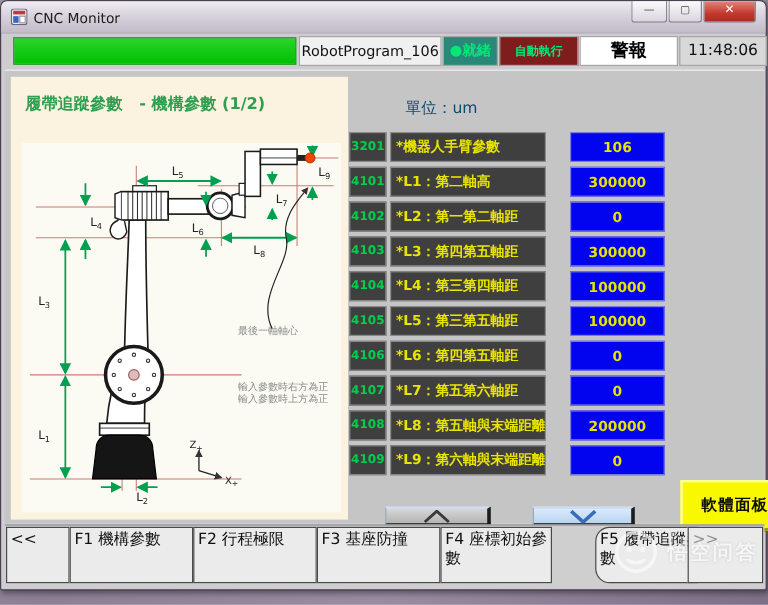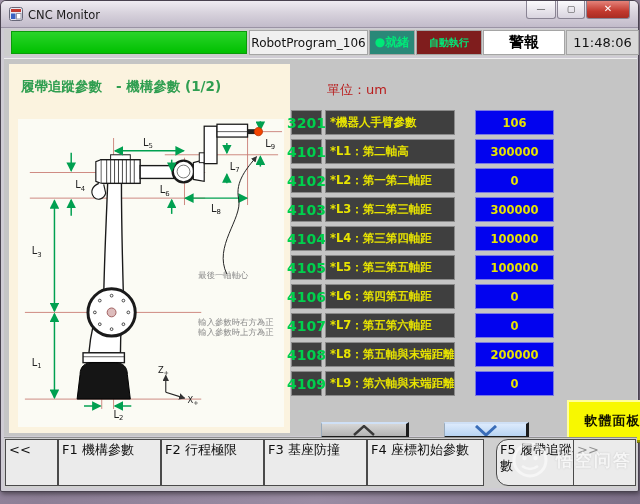--- a/index.html
+++ b/index.html
@@ -36,27 +36,27 @@
   .sb-alarm { left:479px; width:82px; background:#ffffff; color:#000; font-size:15px; font-weight:bold; }
   .sb-time { left:562px; width:73px; background:#d8d8d8; color:#111; font-size:13px; }
 
   
   .mainarea { position:absolute; left:3px; top:57px; width:633px; height:378px;
     background:#c5c5c5; border-top:1px solid #efefef; }
   .cream { position:absolute; left:5px; top:5px; width:281px; height:369px; background:#fbf3df; }
   .heading { position:absolute; left:12px; top:14px; font-size:13.5px; font-weight:bold; color:#2f9e50; white-space:nowrap; }
   .heading .h2 { margin-left:14px; }
   .diagram { position:absolute; left:9px; top:55px; width:266px; height:308px; background:#fbfbf4; }
-  .unitlbl { position:absolute; left:323px; top:22px; font-size:13px; color:#b91c1c; }
+  .unitlbl { position:absolute; left:334px; top:22px; font-size:13px; color:#0c4a6e; }
 
   
   .trow { position:absolute; left:287px; height:25px; width:263px; }
   .tcell { position:absolute; top:0; height:25px; display:flex; align-items:center; }
   .tno { left:0; width:31px; background:#3f3f3f; border:1px solid #8a8a8a; color:#00cf4d;
-    font-size:14px; font-weight:bold; justify-content:center; }
+    font-size:10px; font-weight:bold; justify-content:center; }
   .tlabel { left:34px; width:130px; background:#3f3f3f; border:1px solid #8a8a8a; color:#e8e400;
     font-size:11.5px; font-weight:bold; padding-left:4px; white-space:nowrap; overflow:hidden; }
   .tval { left:184px; width:79px; background:#0203ef; border:1px solid #7a7ae0; color:#e8e400;
     font-size:11.5px; font-weight:bold; justify-content:center; }
 
   
   .pgbtn { position:absolute; top:363px; height:16px; border-top:2px solid #cfe0f6;
     border-left:1px solid #9ab; border-right:3px solid #1c1c1c; border-bottom:2px solid #1c1c1c; }
   .pgup { left:317px; width:88px; background:linear-gradient(#d6d6d6,#b4b4b4); }
   .pgdn { left:440px; width:85px; background:linear-gradient(#dceafc,#b8d4f2); }
@@ -66,21 +66,21 @@
     box-shadow:1px 1px 0 #70700a; display:flex; align-items:center; justify-content:center;
     font-size:13px; font-weight:bold; color:#101000; letter-spacing:1px; }
 
   
   .fnbar { position:absolute; left:3px; top:436px; width:633px; height:51px; background:#cfcfcf;
     border-top:1px solid #8f8f8f; }
   .fbox { position:absolute; top:1px; height:47px; background:#ebebeb; border:1px solid #4a4a4a;
     font-size:13px; color:#101010; padding:2px 3px; line-height:1.25; }
   .fb-prev { left:1px; width:53px; } .fb-next { left:569px; width:63px; color:#8f8f8f; }
   .fb-1 { left:54px; width:103px; } .fb-2 { left:157px; width:103px; }
-  .fb-3 { left:260px; width:103px; } .fb-4 { left:363px; width:117px; }
+  .fb-3 { left:260px; width:103px; } .fb-4 { left:363px; width:93px; }
   .fb-5 { left:492px; width:96px;border-radius:12px; }
 
   
   .watermark { position:absolute; right:8px; top:441px; display:flex; align-items:center; gap:7px;
     opacity:.55; z-index:20; pointer-events:none; }
   .wm-text { color:#fff; font-size:17px; font-weight:bold; letter-spacing:2px;
     text-shadow:0 0 2px rgba(120,120,120,.6); }
 
   svg text { font-family:"DejaVu Sans","Liberation Sans",sans-serif; }
 </style>
@@ -240,21 +240,21 @@
       <div class="tcell tlabel">*L1：第二軸高</div>
       <div class="tcell tval">300000</div>
     </div>
     <div class="trow" style="top:109px">
       <div class="tcell tno">4102</div>
       <div class="tcell tlabel">*L2：第一第二軸距</div>
       <div class="tcell tval">0</div>
     </div>
     <div class="trow" style="top:138px">
       <div class="tcell tno">4103</div>
-      <div class="tcell tlabel">*L3：第二第三軸距</div>
+      <div class="tcell tlabel">*L3：第四第五軸距</div>
       <div class="tcell tval">300000</div>
     </div>
     <div class="trow" style="top:167px">
       <div class="tcell tno">4104</div>
       <div class="tcell tlabel">*L4：第三第四軸距</div>
       <div class="tcell tval">100000</div>
     </div>
     <div class="trow" style="top:196px">
       <div class="tcell tno">4105</div>
       <div class="tcell tlabel">*L5：第三第五軸距</div>

